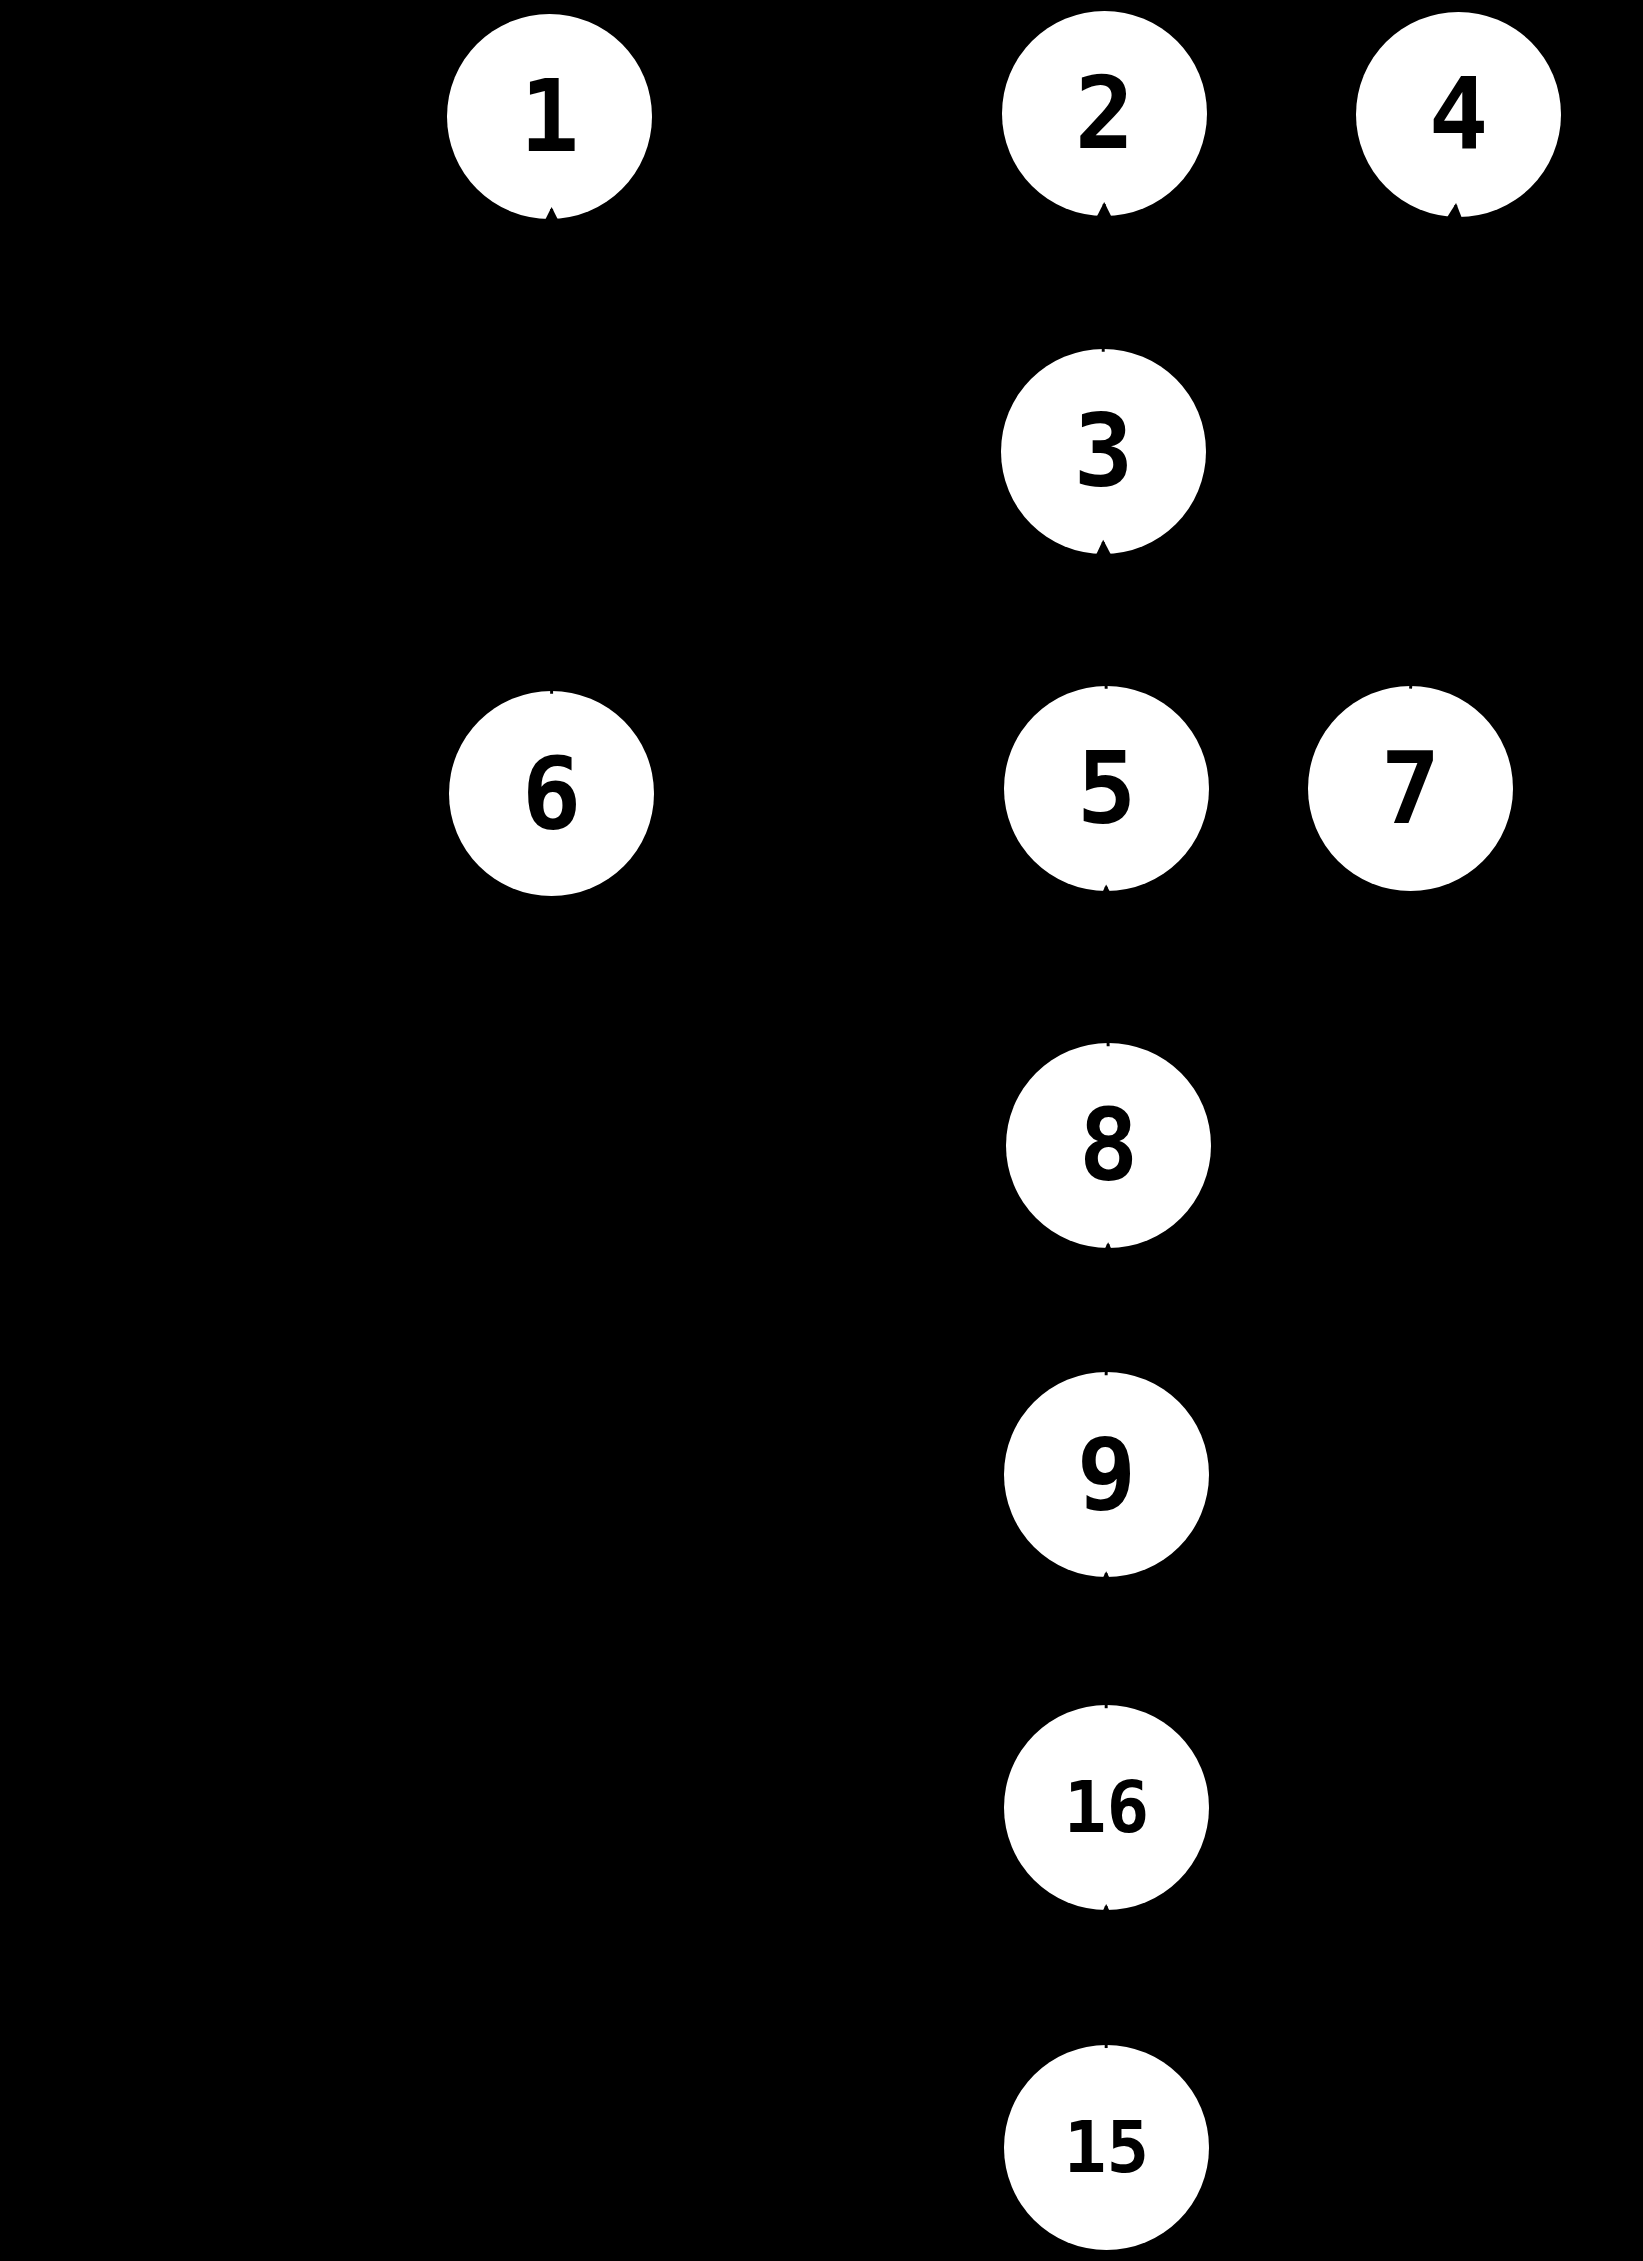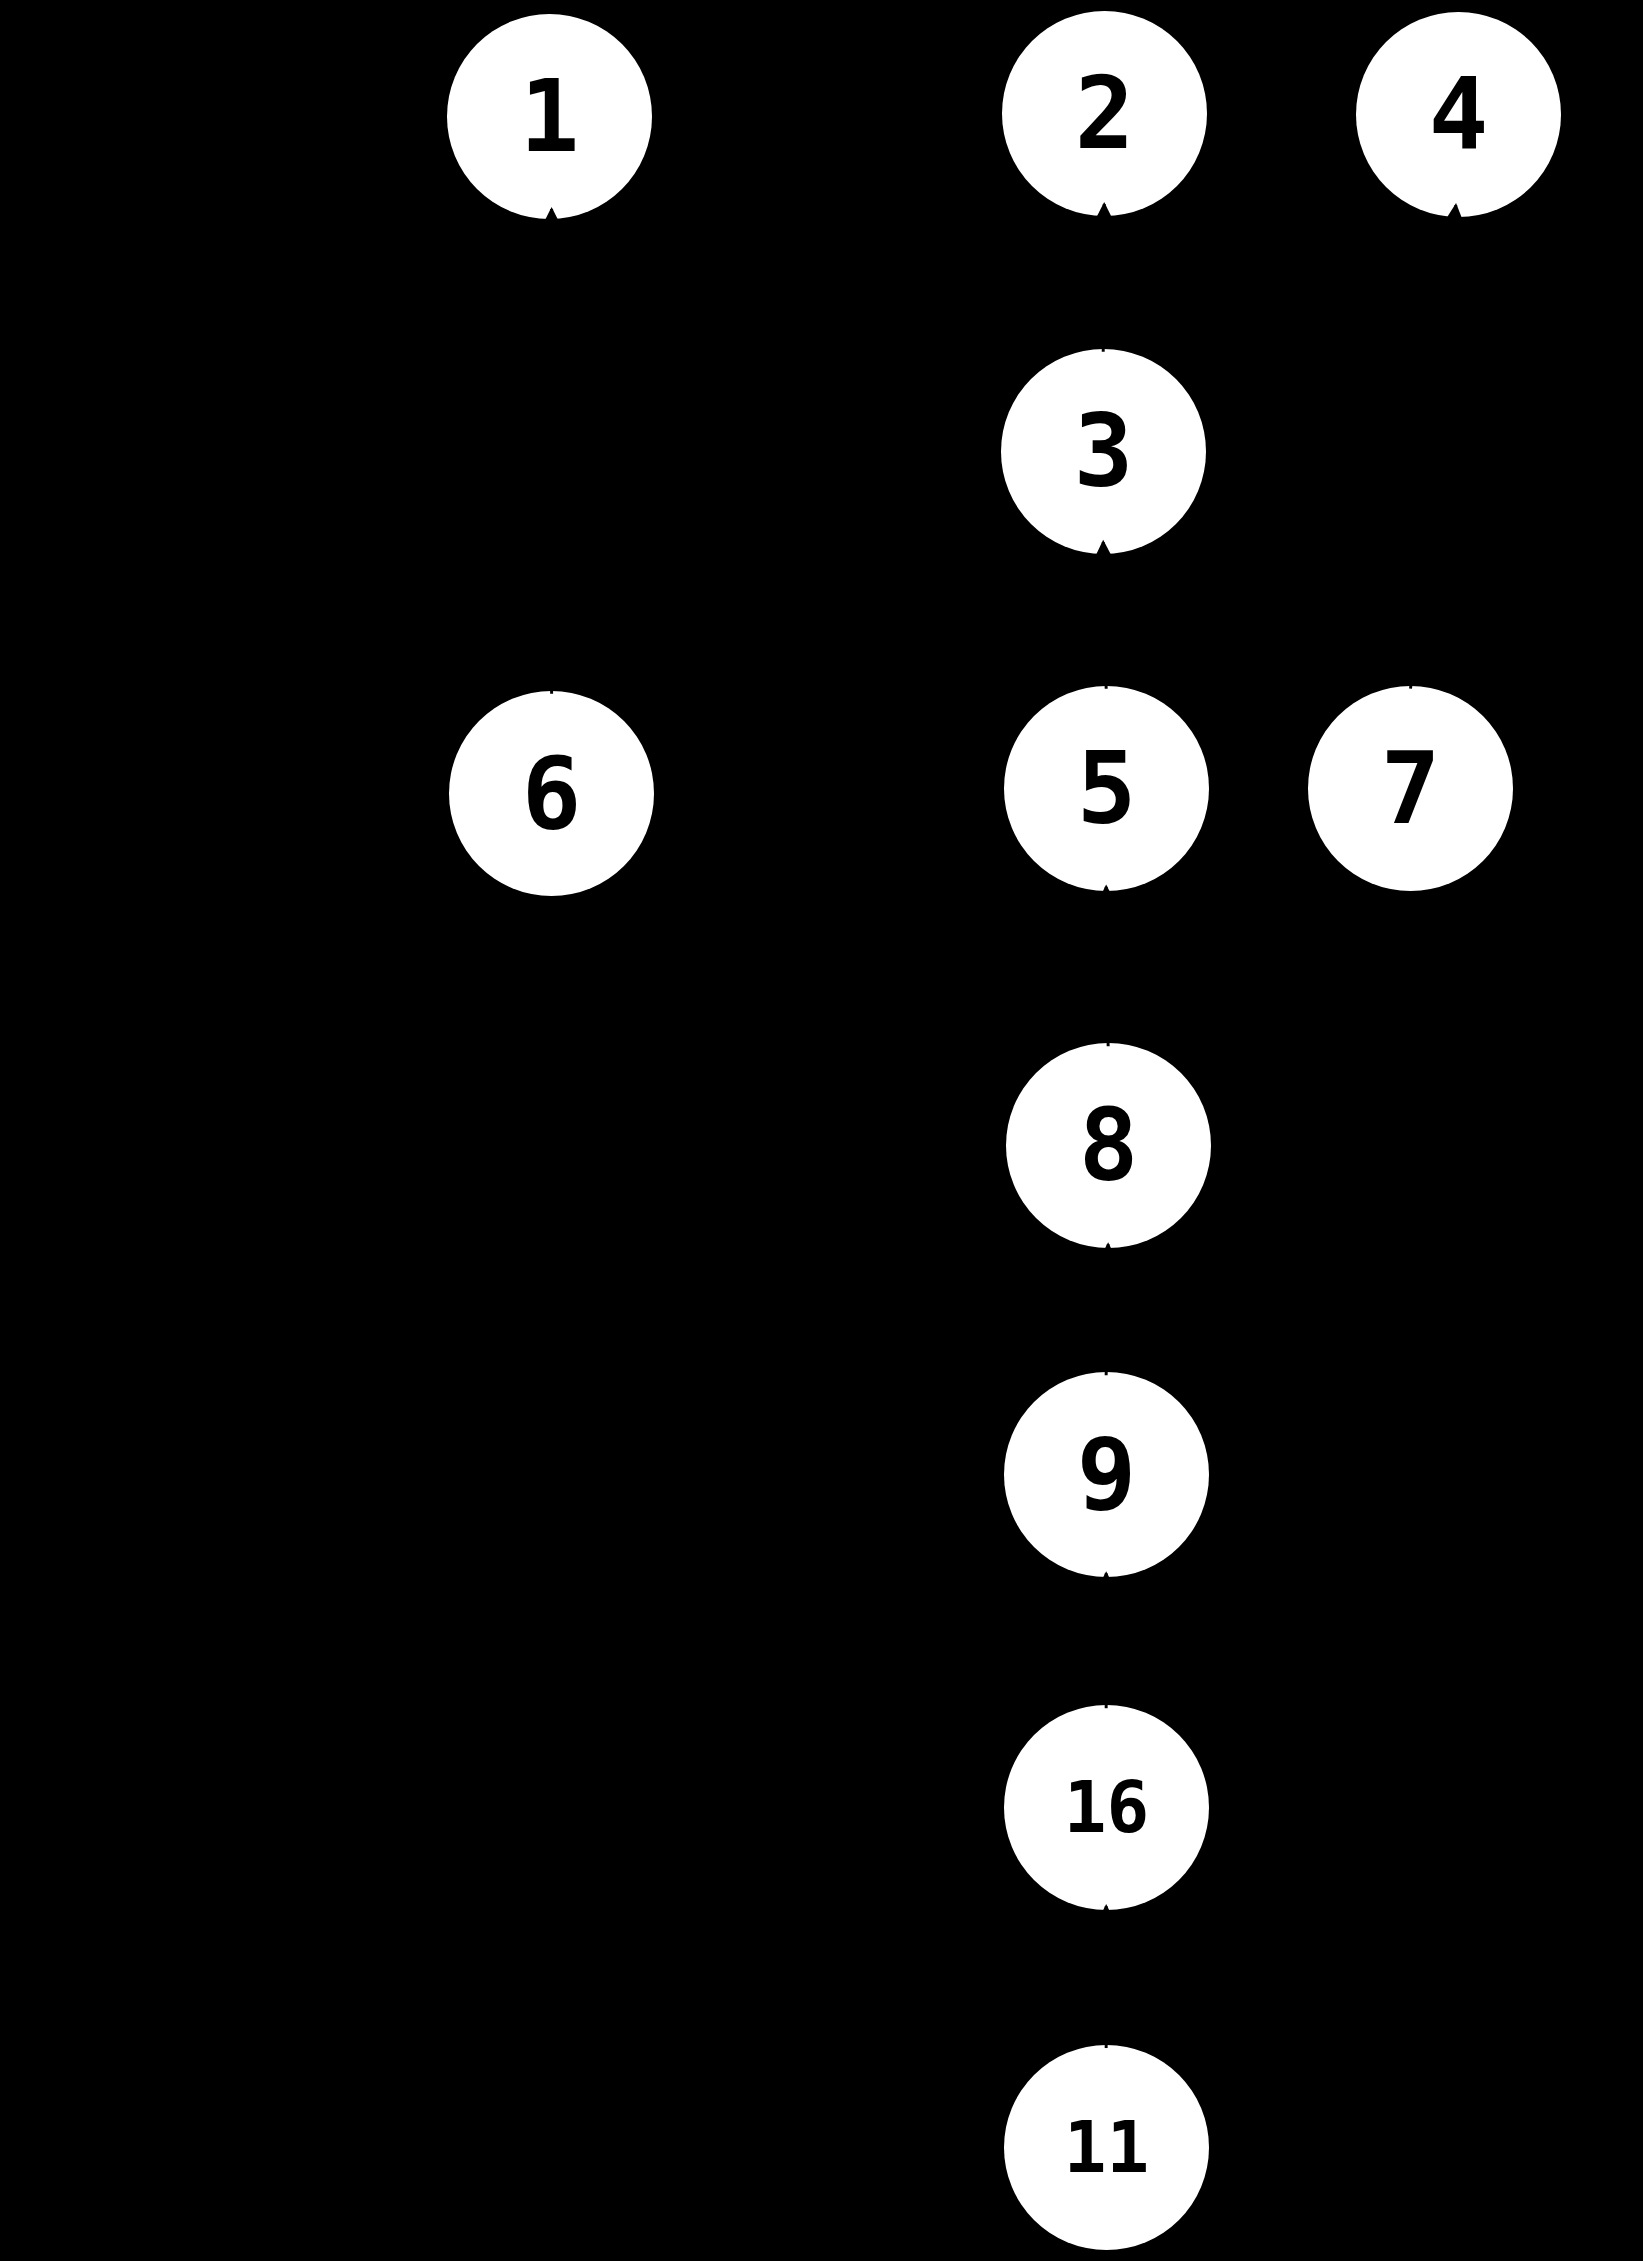--- a/index.html
+++ b/index.html
@@ -68,21 +68,21 @@
   <div class="node" style="left:1006px; top:1043px;">
     <span class="node-label">8</span>
   </div>
   <div class="node" style="left:1004px; top:1372px;">
     <span class="node-label">9</span>
   </div>
   <div class="node small" style="left:1004px; top:1705px;">
     <span class="node-label">16</span>
   </div>
   <div class="node small" style="left:1004px; top:2045px;">
-    <span class="node-label">11</span>
+    <span class="node-label">15</span>
   </div>
 
   <svg class="edges" width="1643" height="2262" viewBox="0 0 1668 2296">
     <defs>
       <marker id="arrow" viewBox="0 0 12 12" refX="11" refY="6" markerWidth="34" markerHeight="26" markerUnits="userSpaceOnUse" orient="auto">
         <path d="M0,0 L12,6 L0,12 Z" fill="#000000"></path>
       </marker>
     </defs>
     <g stroke="#000000" stroke-width="3" fill="none">
       <line x1="560" y1="704" x2="560" y2="212" marker-end="url(#arrow)"></line>

